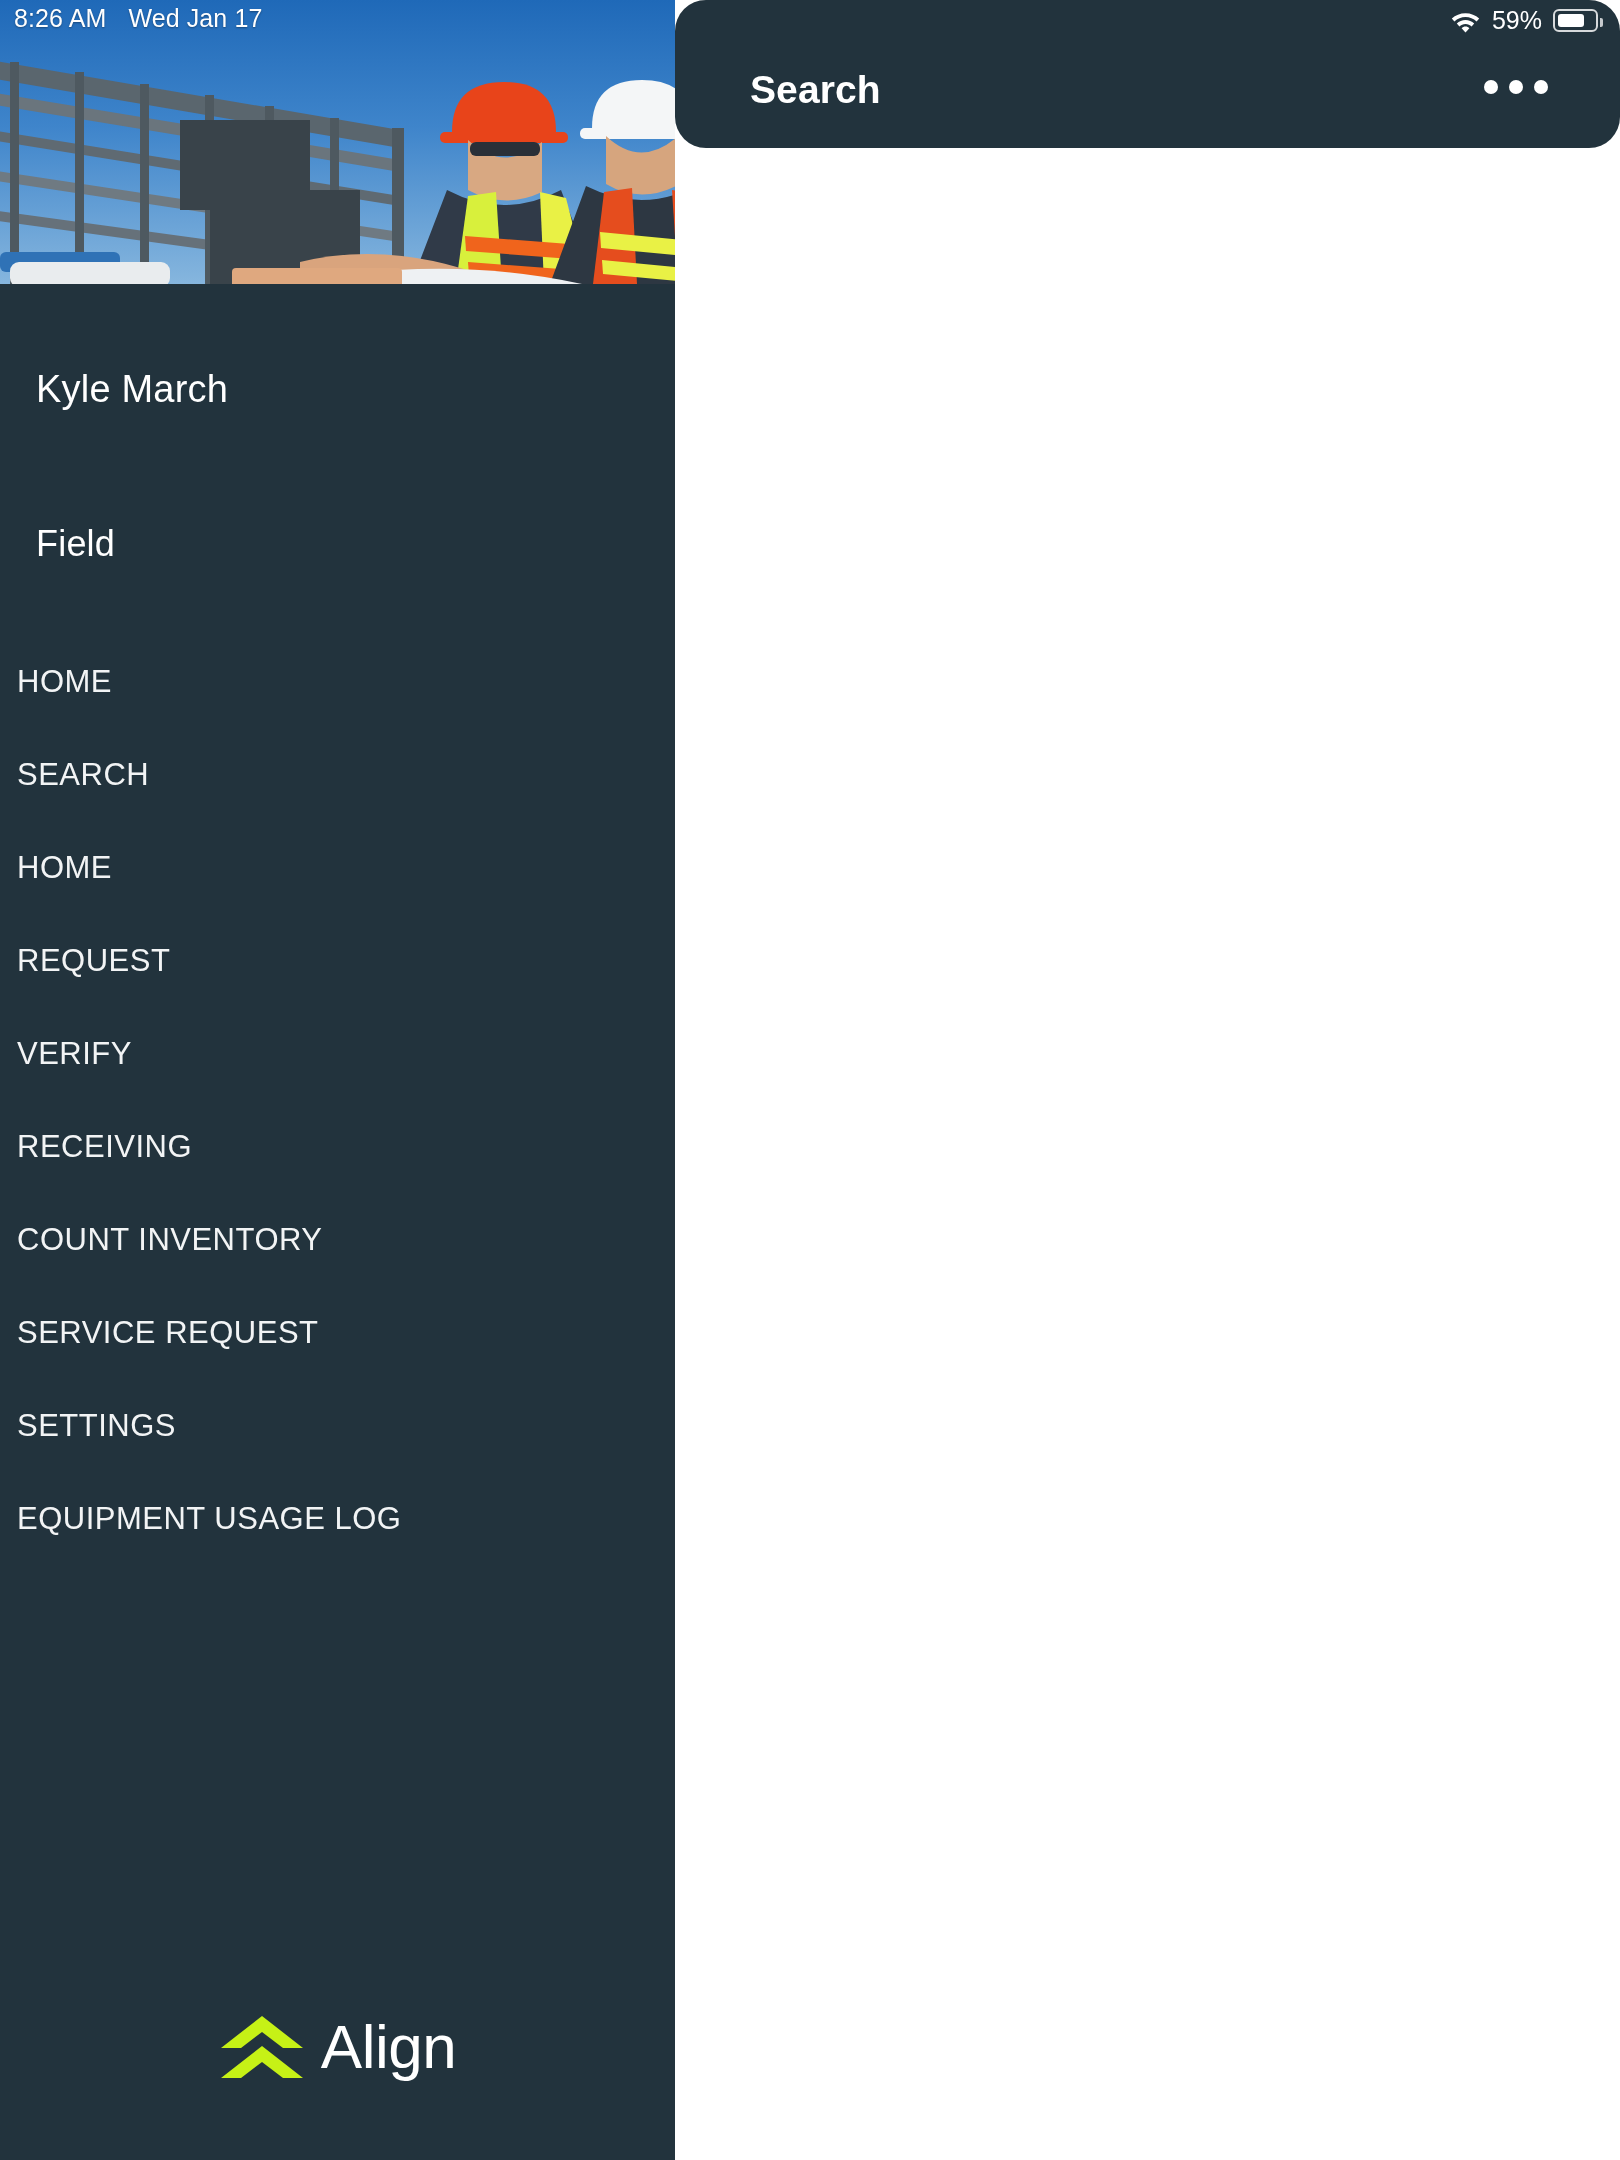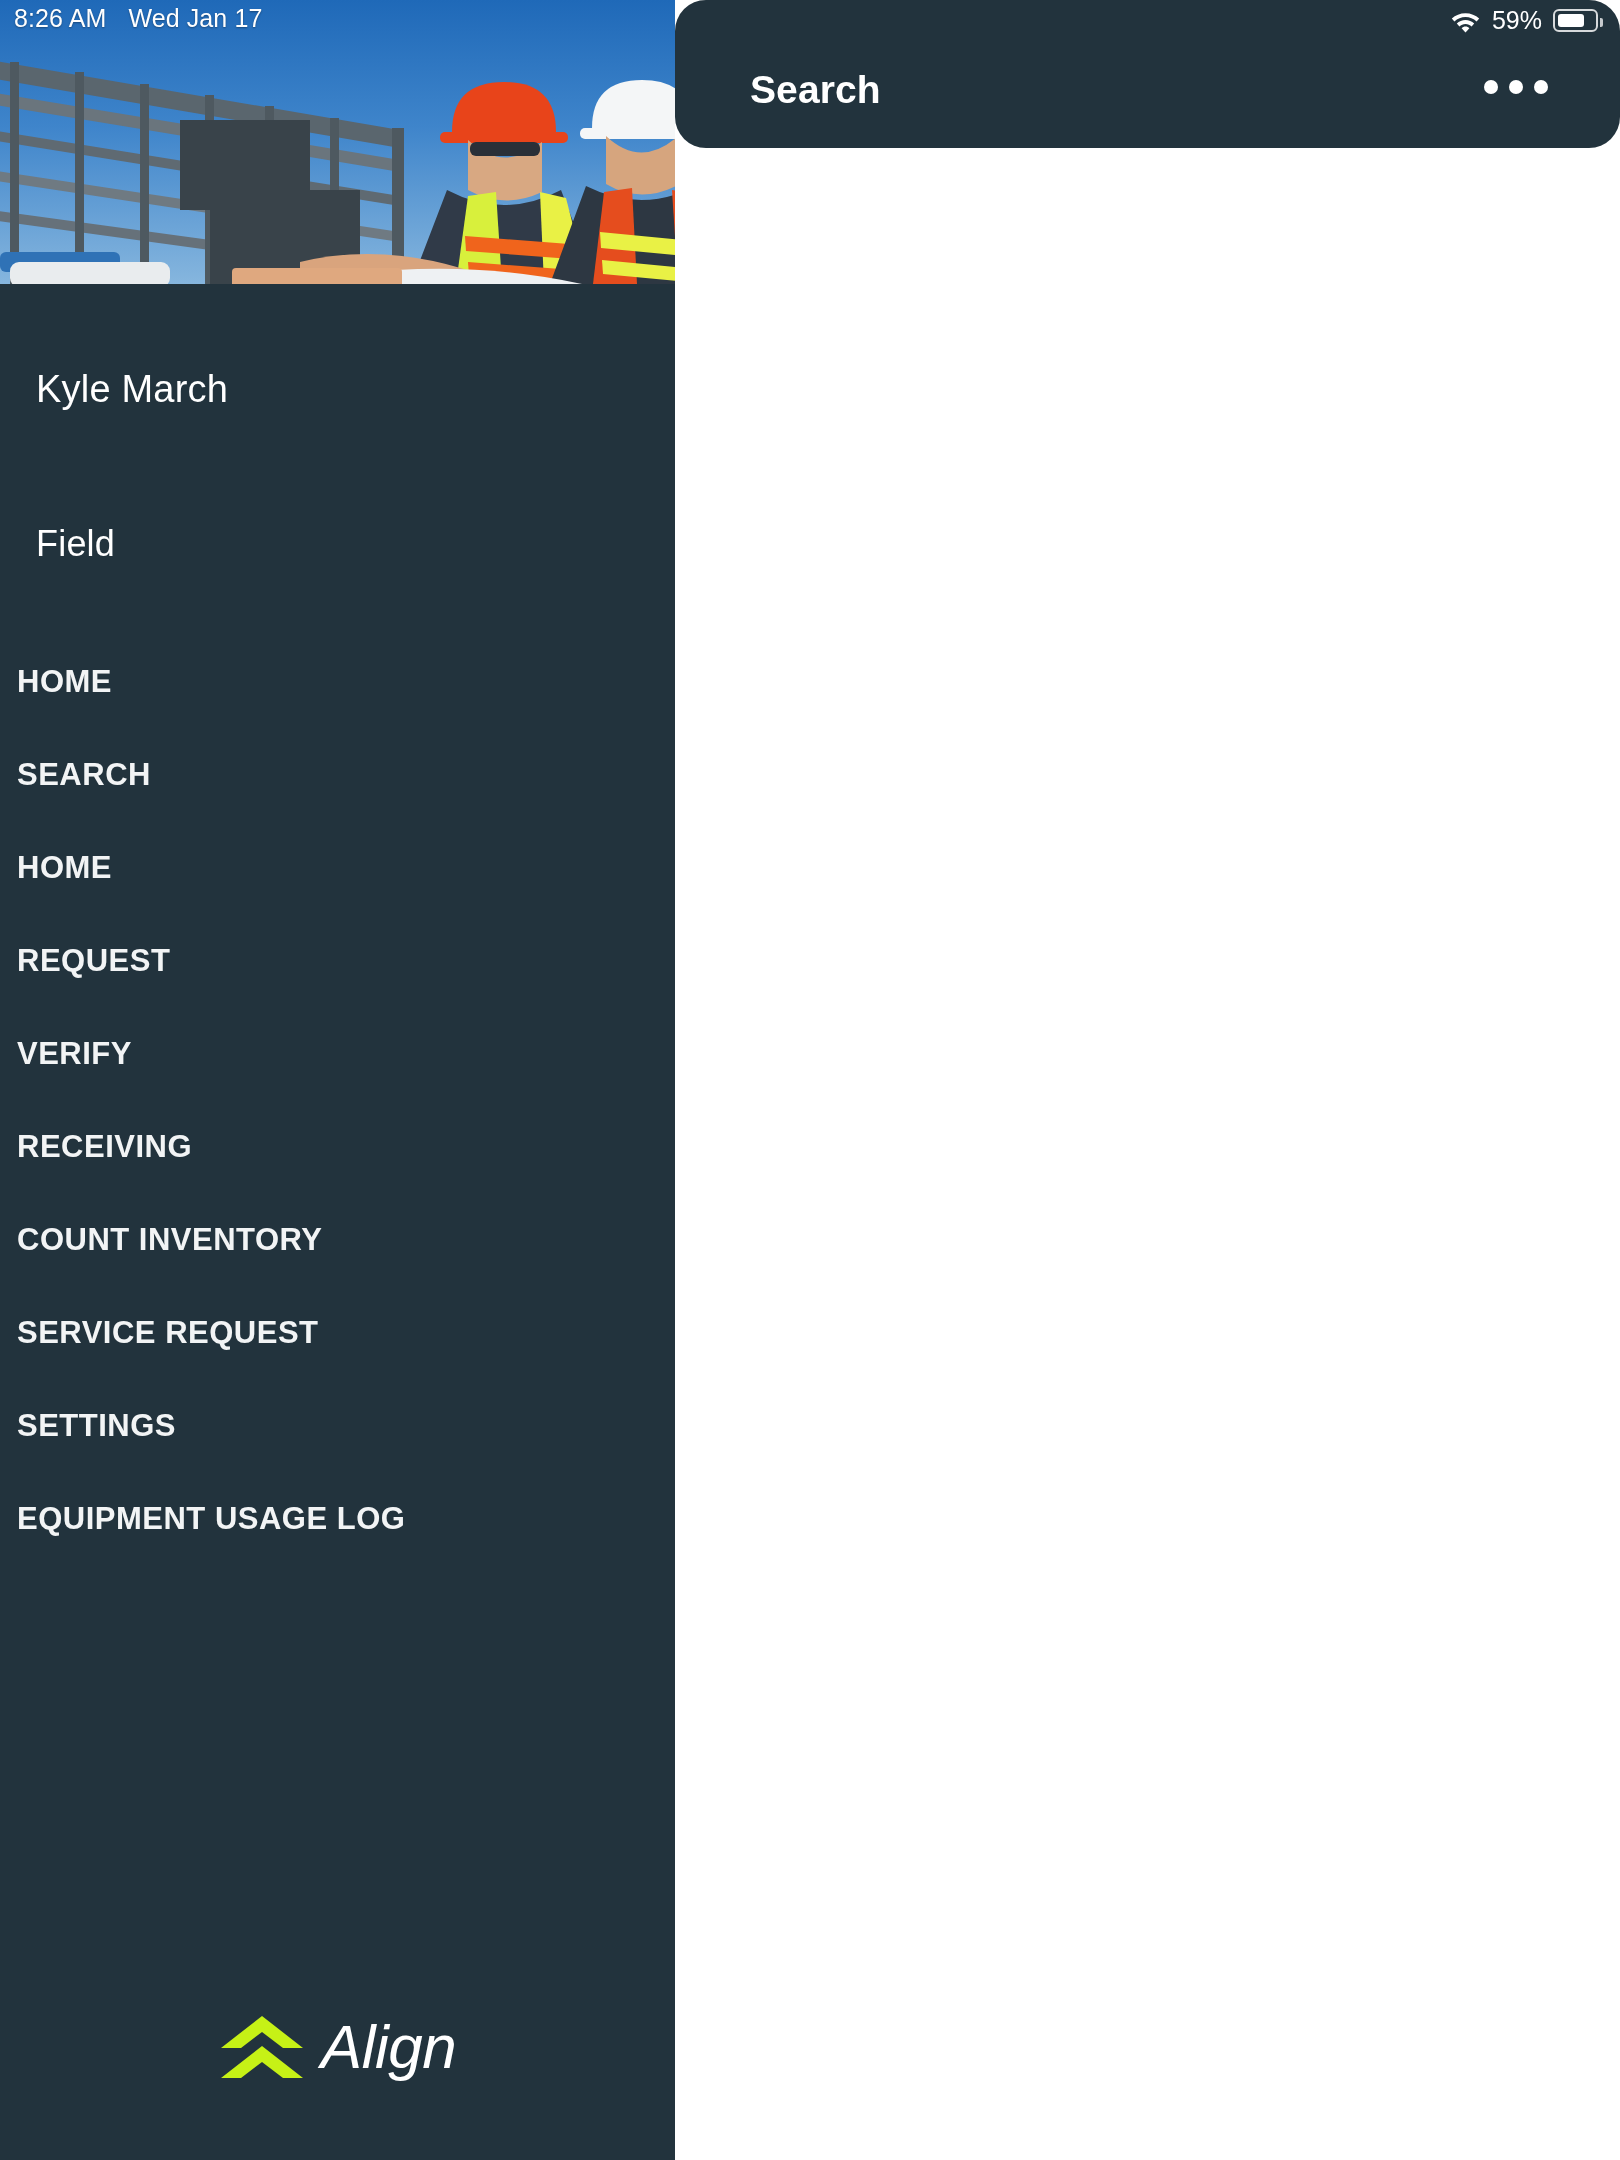--- a/index.html
+++ b/index.html
@@ -41,32 +41,31 @@
     padding:0 0 0 36px; margin-top:84px; letter-spacing:.2px;
   }
   .profile-role {
     color:#ffffff; font-size:36px; font-weight:400;
     padding:0 0 0 36px; margin-top:112px; letter-spacing:.2px;
   }
 
   
   .nav { margin-top:70px; display:flex; flex-direction:column; }
   .nav-item {
-    color:#f2f4f5; font-size:31px; font-weight:700;
+    color:#f2f4f5; font-size:31px; font-weight:400;
     letter-spacing:.5px; padding:0 0 0 17px;
     height:93px; line-height:93px; white-space:nowrap;
     cursor:pointer;
   }
 
   
   .logo-wrap {
     margin-top:auto; margin-bottom:78px;
     display:flex; align-items:center; justify-content:center;
     gap:16px;
-    font-style:italic;
   }
   .logo-mark { width:86px; height:70px; display:block; }
   .logo-text {
     color:#ffffff; font-size:62px; font-weight:400;
     letter-spacing:-0.5px; line-height:1;
   }
 
   
   .content { position:absolute; left:675px; top:0; width:945px; height:2160px; background:#ffffff; }
 

